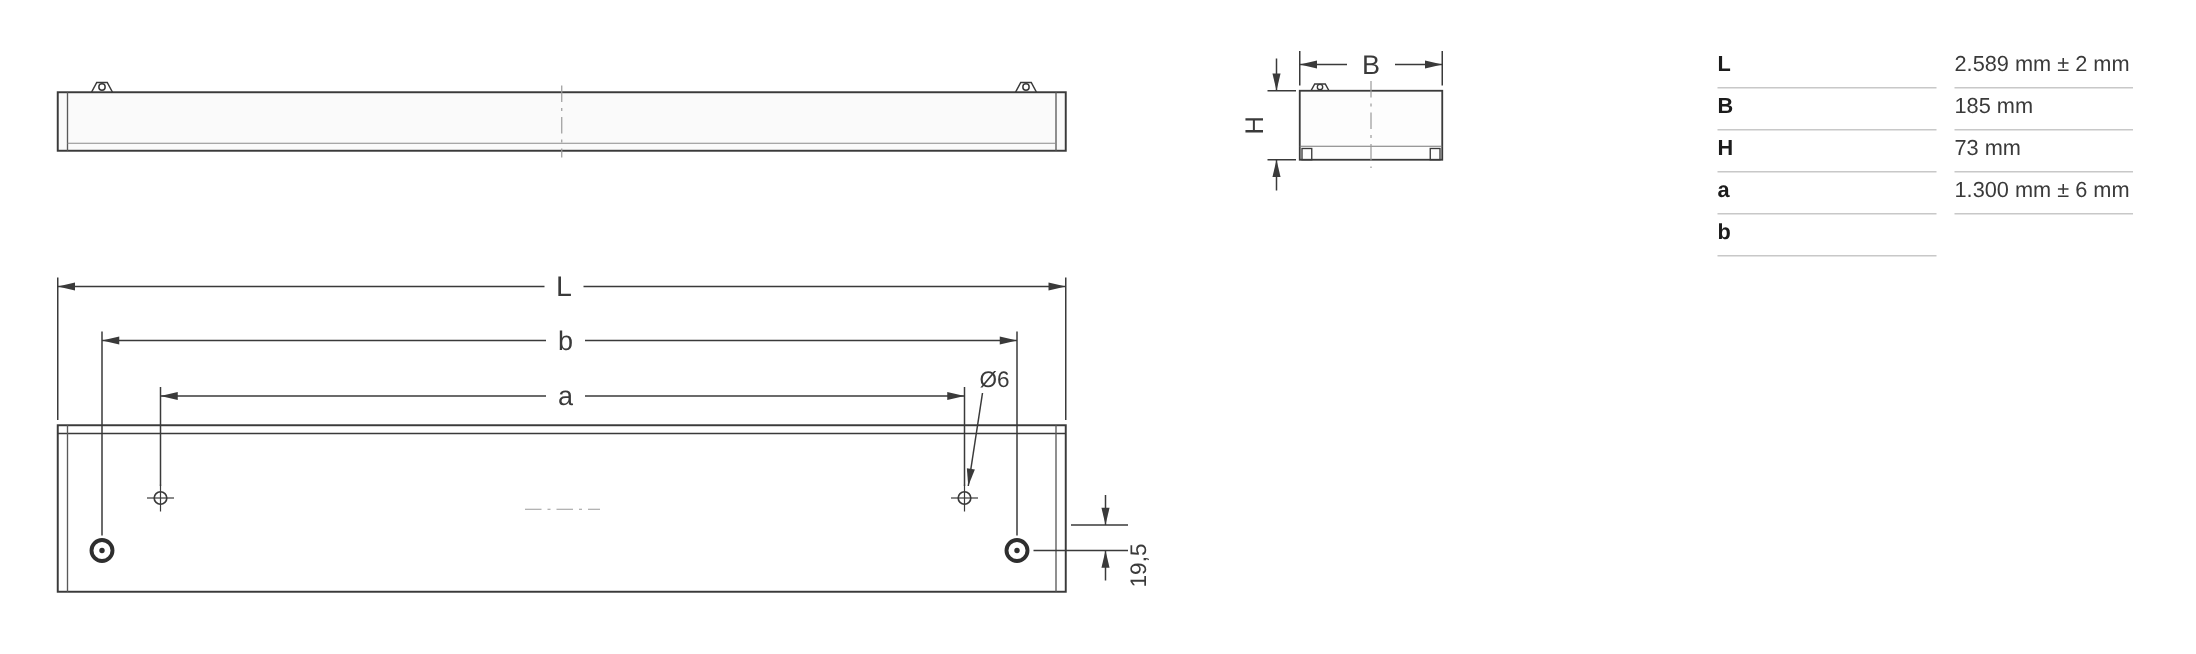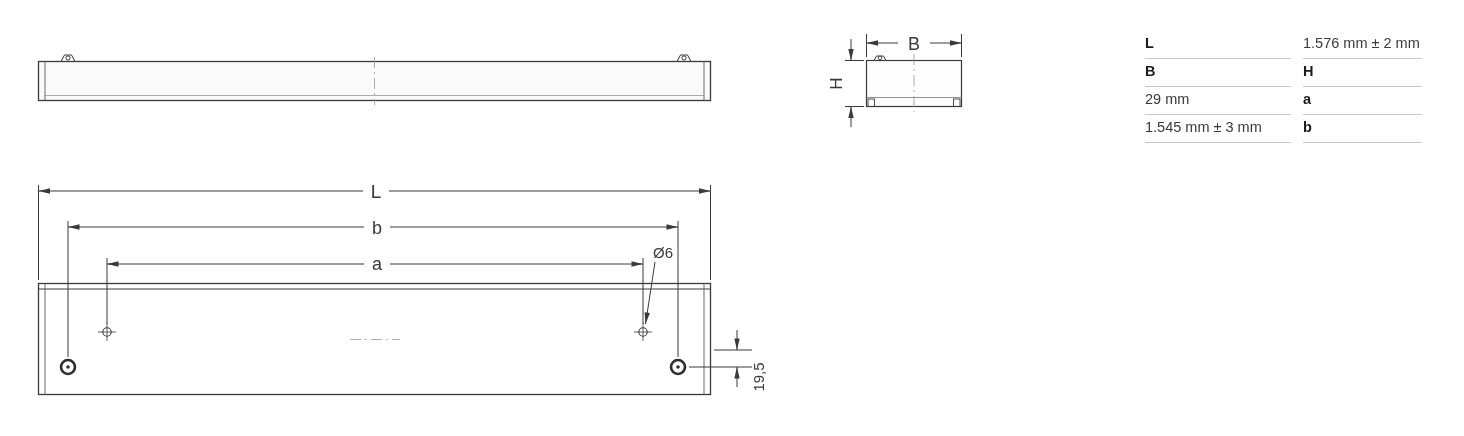--- a/index.html
+++ b/index.html
@@ -157,26 +157,27 @@
       <line x1="845" y1="60.5" x2="864" y2="60.5"></line>
       <line x1="845" y1="106.5" x2="864" y2="106.5"></line>
       <line x1="851" y1="39" x2="851" y2="60.5" marker-end="url(#ae)"></line>
       <line x1="851" y1="127" x2="851" y2="106.5" marker-end="url(#ae)"></line>
     </g>
     <text transform="translate(842,83.5) rotate(-90)" text-anchor="middle" font-size="17">H</text>
   </svg>
 
   <div class="dim-table">
     <div class="cell key">L</div>
-    <div class="cell val">1.576 mm ± 2 mm</div>
+    <div class="cell val">2.589 mm ± 2 mm</div>
 
     <div class="cell key">B</div>
+    <div class="cell val">185 mm</div>
 
     <div class="cell key">H</div>
-    <div class="cell val">29 mm</div>
+    <div class="cell val">73 mm</div>
 
     <div class="cell key">a</div>
-    <div class="cell val">1.545 mm ± 3 mm</div>
+    <div class="cell val">1.300 mm ± 6 mm</div>
 
     <div class="cell key">b</div>
   </div>
 
 </div>
 
 </body></html>

